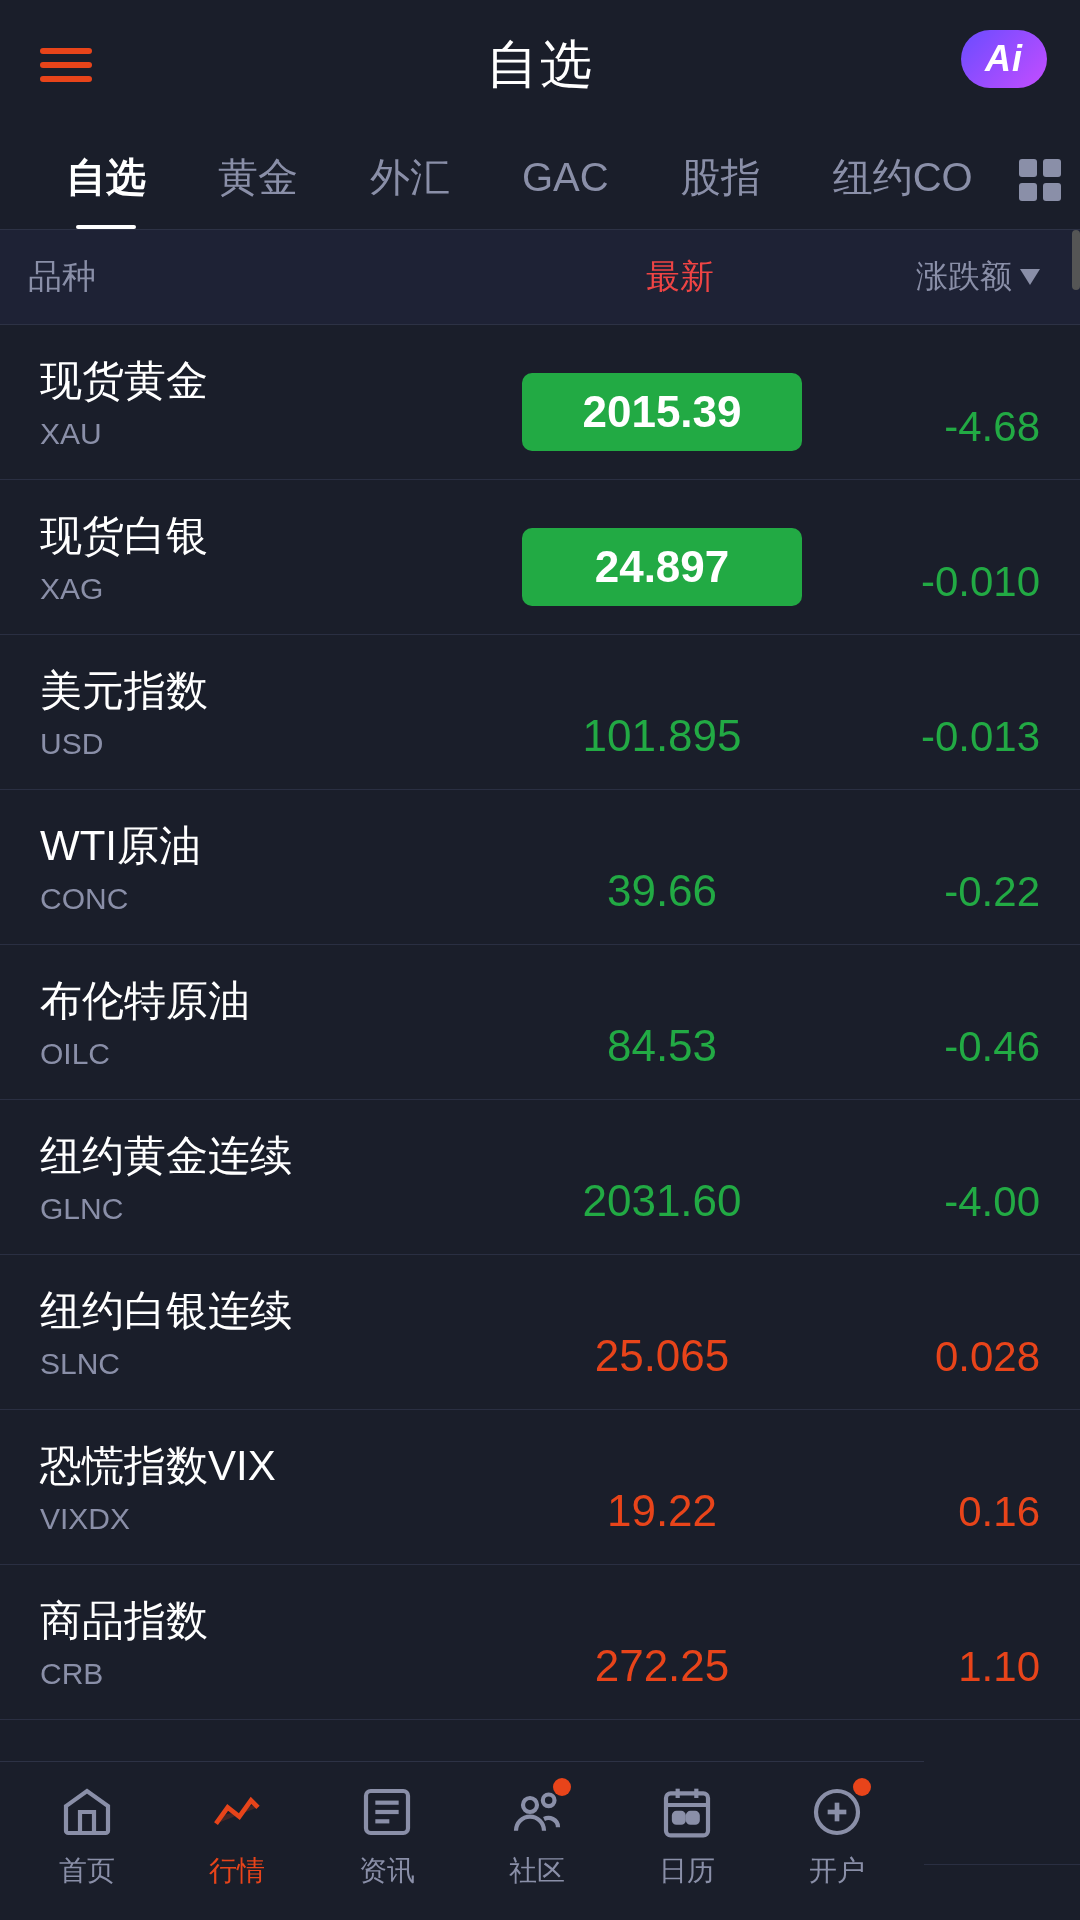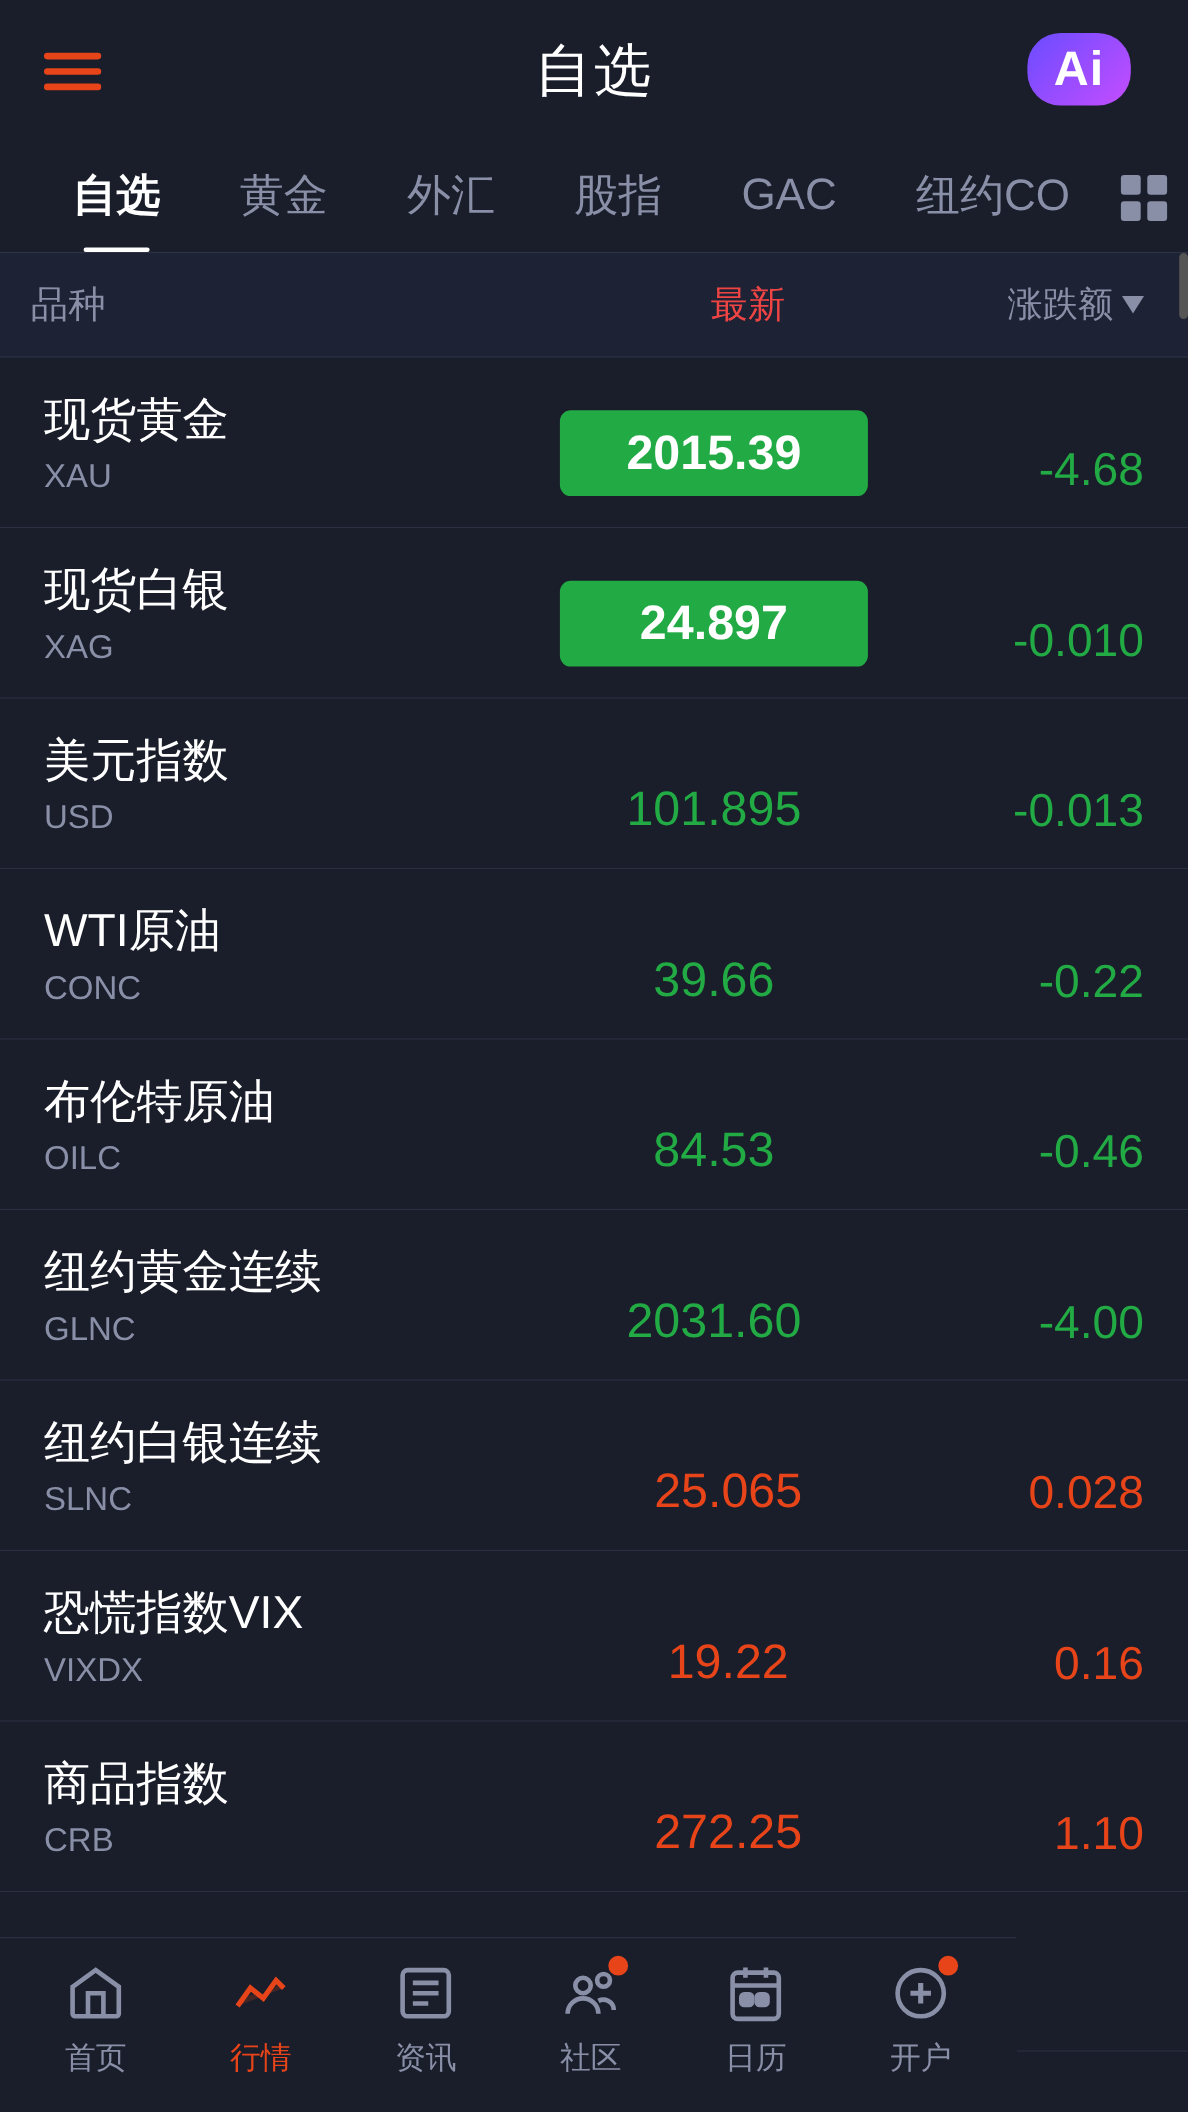--- a/index.html
+++ b/index.html
@@ -182,21 +182,20 @@
     .row-latest.red-text {
       color: #e8441a;
     }
     .row-change {
       width: 220px;
       text-align: right;
       font-size: 42px;
     }
     .row-change.green {
       color: #22aa44;
-      margin-left: 13px;
     }
     .row-change.red {
       color: #e8441a;
     }
 
     
     .bottom-nav {
       position: fixed;
       bottom: 0;
       left: 0;
@@ -253,50 +252,51 @@
       top: -4px;
       right: -4px;
     }
     .icon-wrapper {
       position: relative;
     }
 
     
     .ai-badge {
       position: absolute;
-      right: 52px;
+      right: 33px;
       top: 30px;
       background: linear-gradient(135deg, #6a4cff, #c44dff);
       border-radius: 30px;
       padding: 8px 24px;
-      font-size: 44px;
+      font-size: 36px;
       font-weight: 700;
       color: white;
       letter-spacing: 1px;
+      font-style: italic;
     }
   </style>
 </head>
 <body>
 
 <div class="header">
   <div class="header-menu">
     <span></span>
     <span></span>
     <span></span>
   </div>
   <h1 class="header-title">自选</h1>
   <div class="ai-badge">Ai</div>
 </div>
 
 <div class="nav-tabs">
   <div class="nav-tab active">自选</div>
   <div class="nav-tab">黄金</div>
   <div class="nav-tab">外汇</div>
+  <div class="nav-tab">GAC</div>
   <div class="nav-tab">股指</div>
-  <div class="nav-tab">GAC</div>
   <div class="nav-tab">纽约CO</div>
   <div class="nav-grid-icon">
     <span></span>
       <span></span>
       <span></span>
       <span></span>
   </div>
 </div>
 
 <div class="table-header" style="position:relative;padding-left:28px;">

